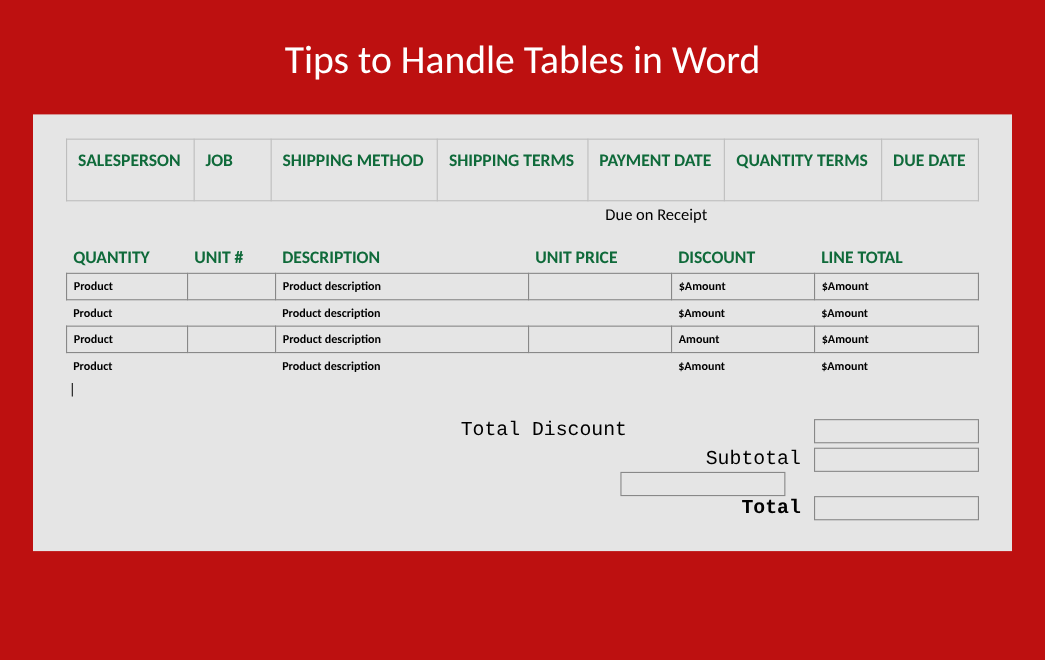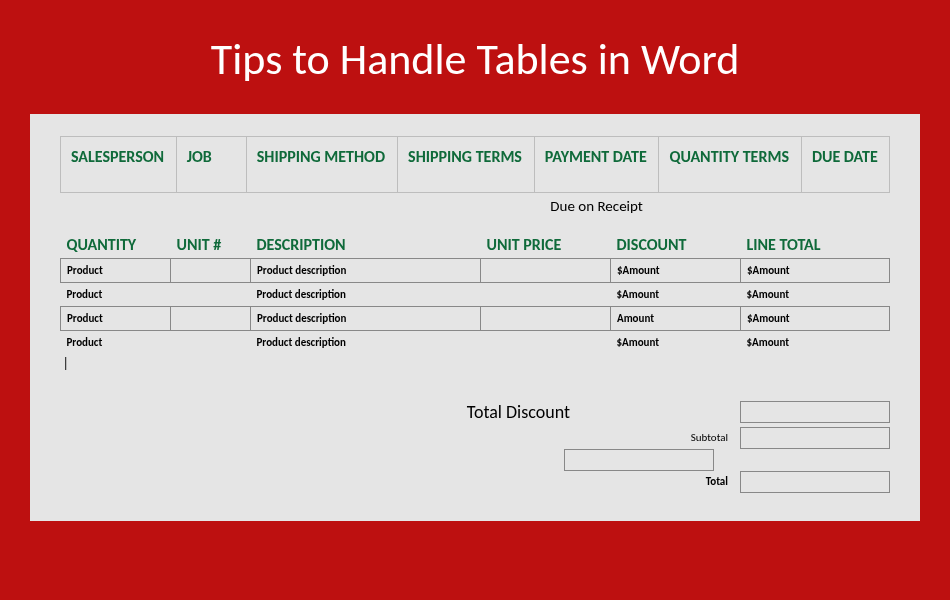--- a/index.html
+++ b/index.html
@@ -6,21 +6,21 @@
     body {
       width: 950px;
       height: 600px;
       background: #bd1010;
       font-family: Calibri, Arial, sans-serif;
       overflow: hidden;
     }
     .title {
       text-align: center;
       color: #ffffff;
-      font-size: 44px;
+      font-size: 36px;
       font-weight: 400;
       padding-top: 32px;
       padding-bottom: 18px;
     }
     .doc {
       background: #e5e5e5;
       margin: 10px 30px 0 30px;
       padding: 22px 30px 28px 30px;
     }
     
@@ -69,26 +69,27 @@
     }
     .cursor-row td {
       border: none !important;
       font-weight: 400;
       height: 18px;
       font-size: 14px;
       padding: 0 2px;
     }
     
     .totals {
-      margin-top: 28px;
+      margin-top: 18px;
+      font-family: Liberation Mono, monospace;
     }
     .totals-row {
       display: flex;
       align-items: flex-start;
-      font-size: 11px;
+      font-size: 18px;
       line-height: 22px;
     }
     .total-discount {
       display: flex;
       justify-content: flex-end;
       margin-bottom: 4px;
     }
     .total-discount .label { padding-right: 170px; font-size: 18px; }
     .totals-row .label {
       flex: 1;

